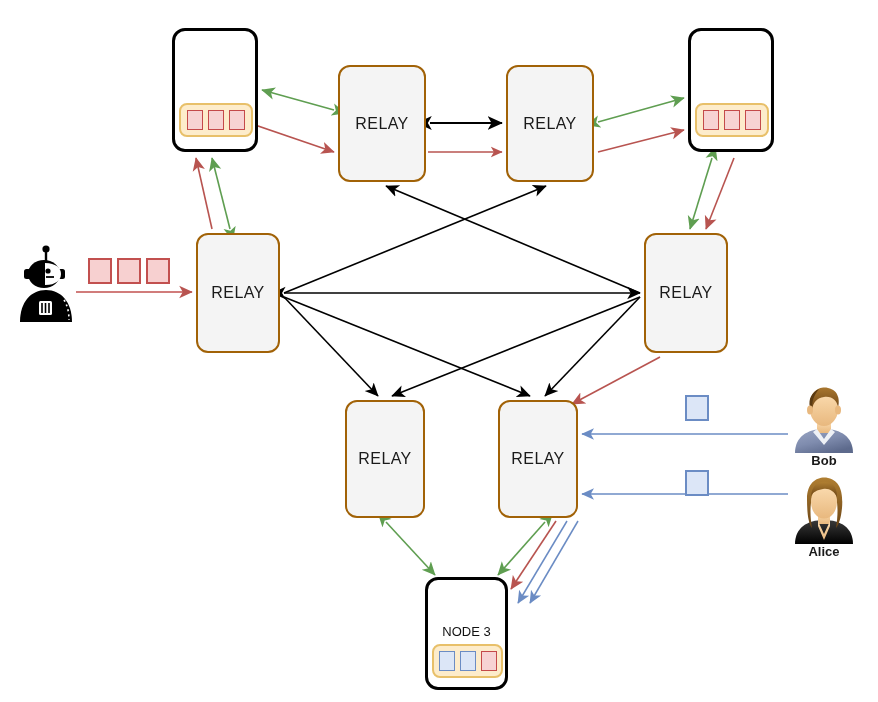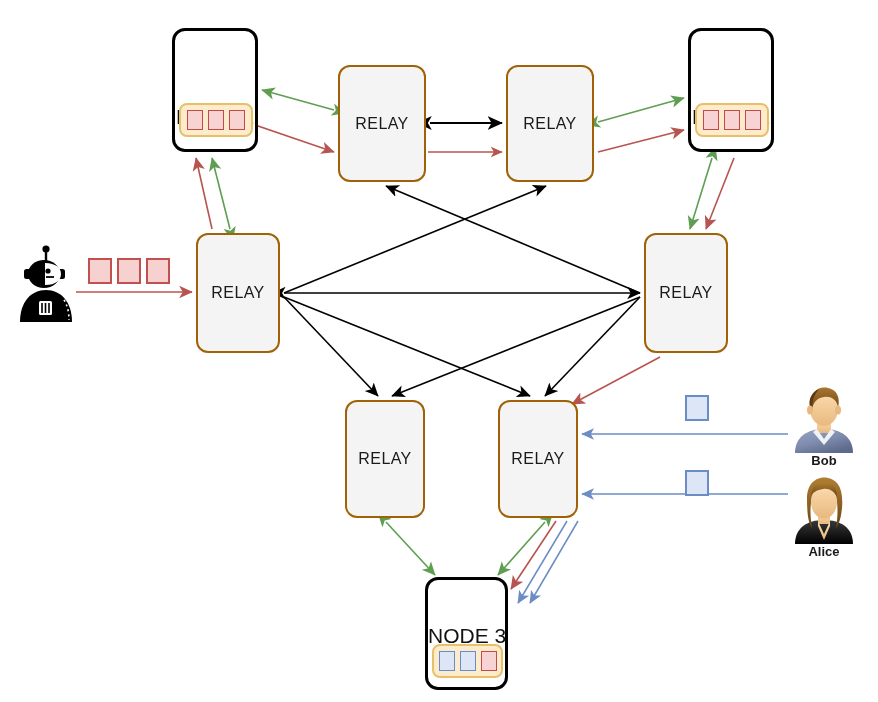--- a/index.html
+++ b/index.html
@@ -53,21 +53,21 @@
     border-radius: 13px;
     box-sizing: border-box;
     z-index: 6;
   }
   .node-label {
     position: absolute;
     left: 0;
     width: 100%;
     text-align: center;
     font-family: "Liberation Sans", sans-serif;
-    font-size: 21px;
+    font-size: 13px;
     color: #111111;
     white-space: nowrap;
   }
   .buffer {
     position: absolute;
     background: #fdeccb;
     border: 2px solid #e8c06a;
     border-radius: 8px;
     box-sizing: border-box;
     display: flex;

